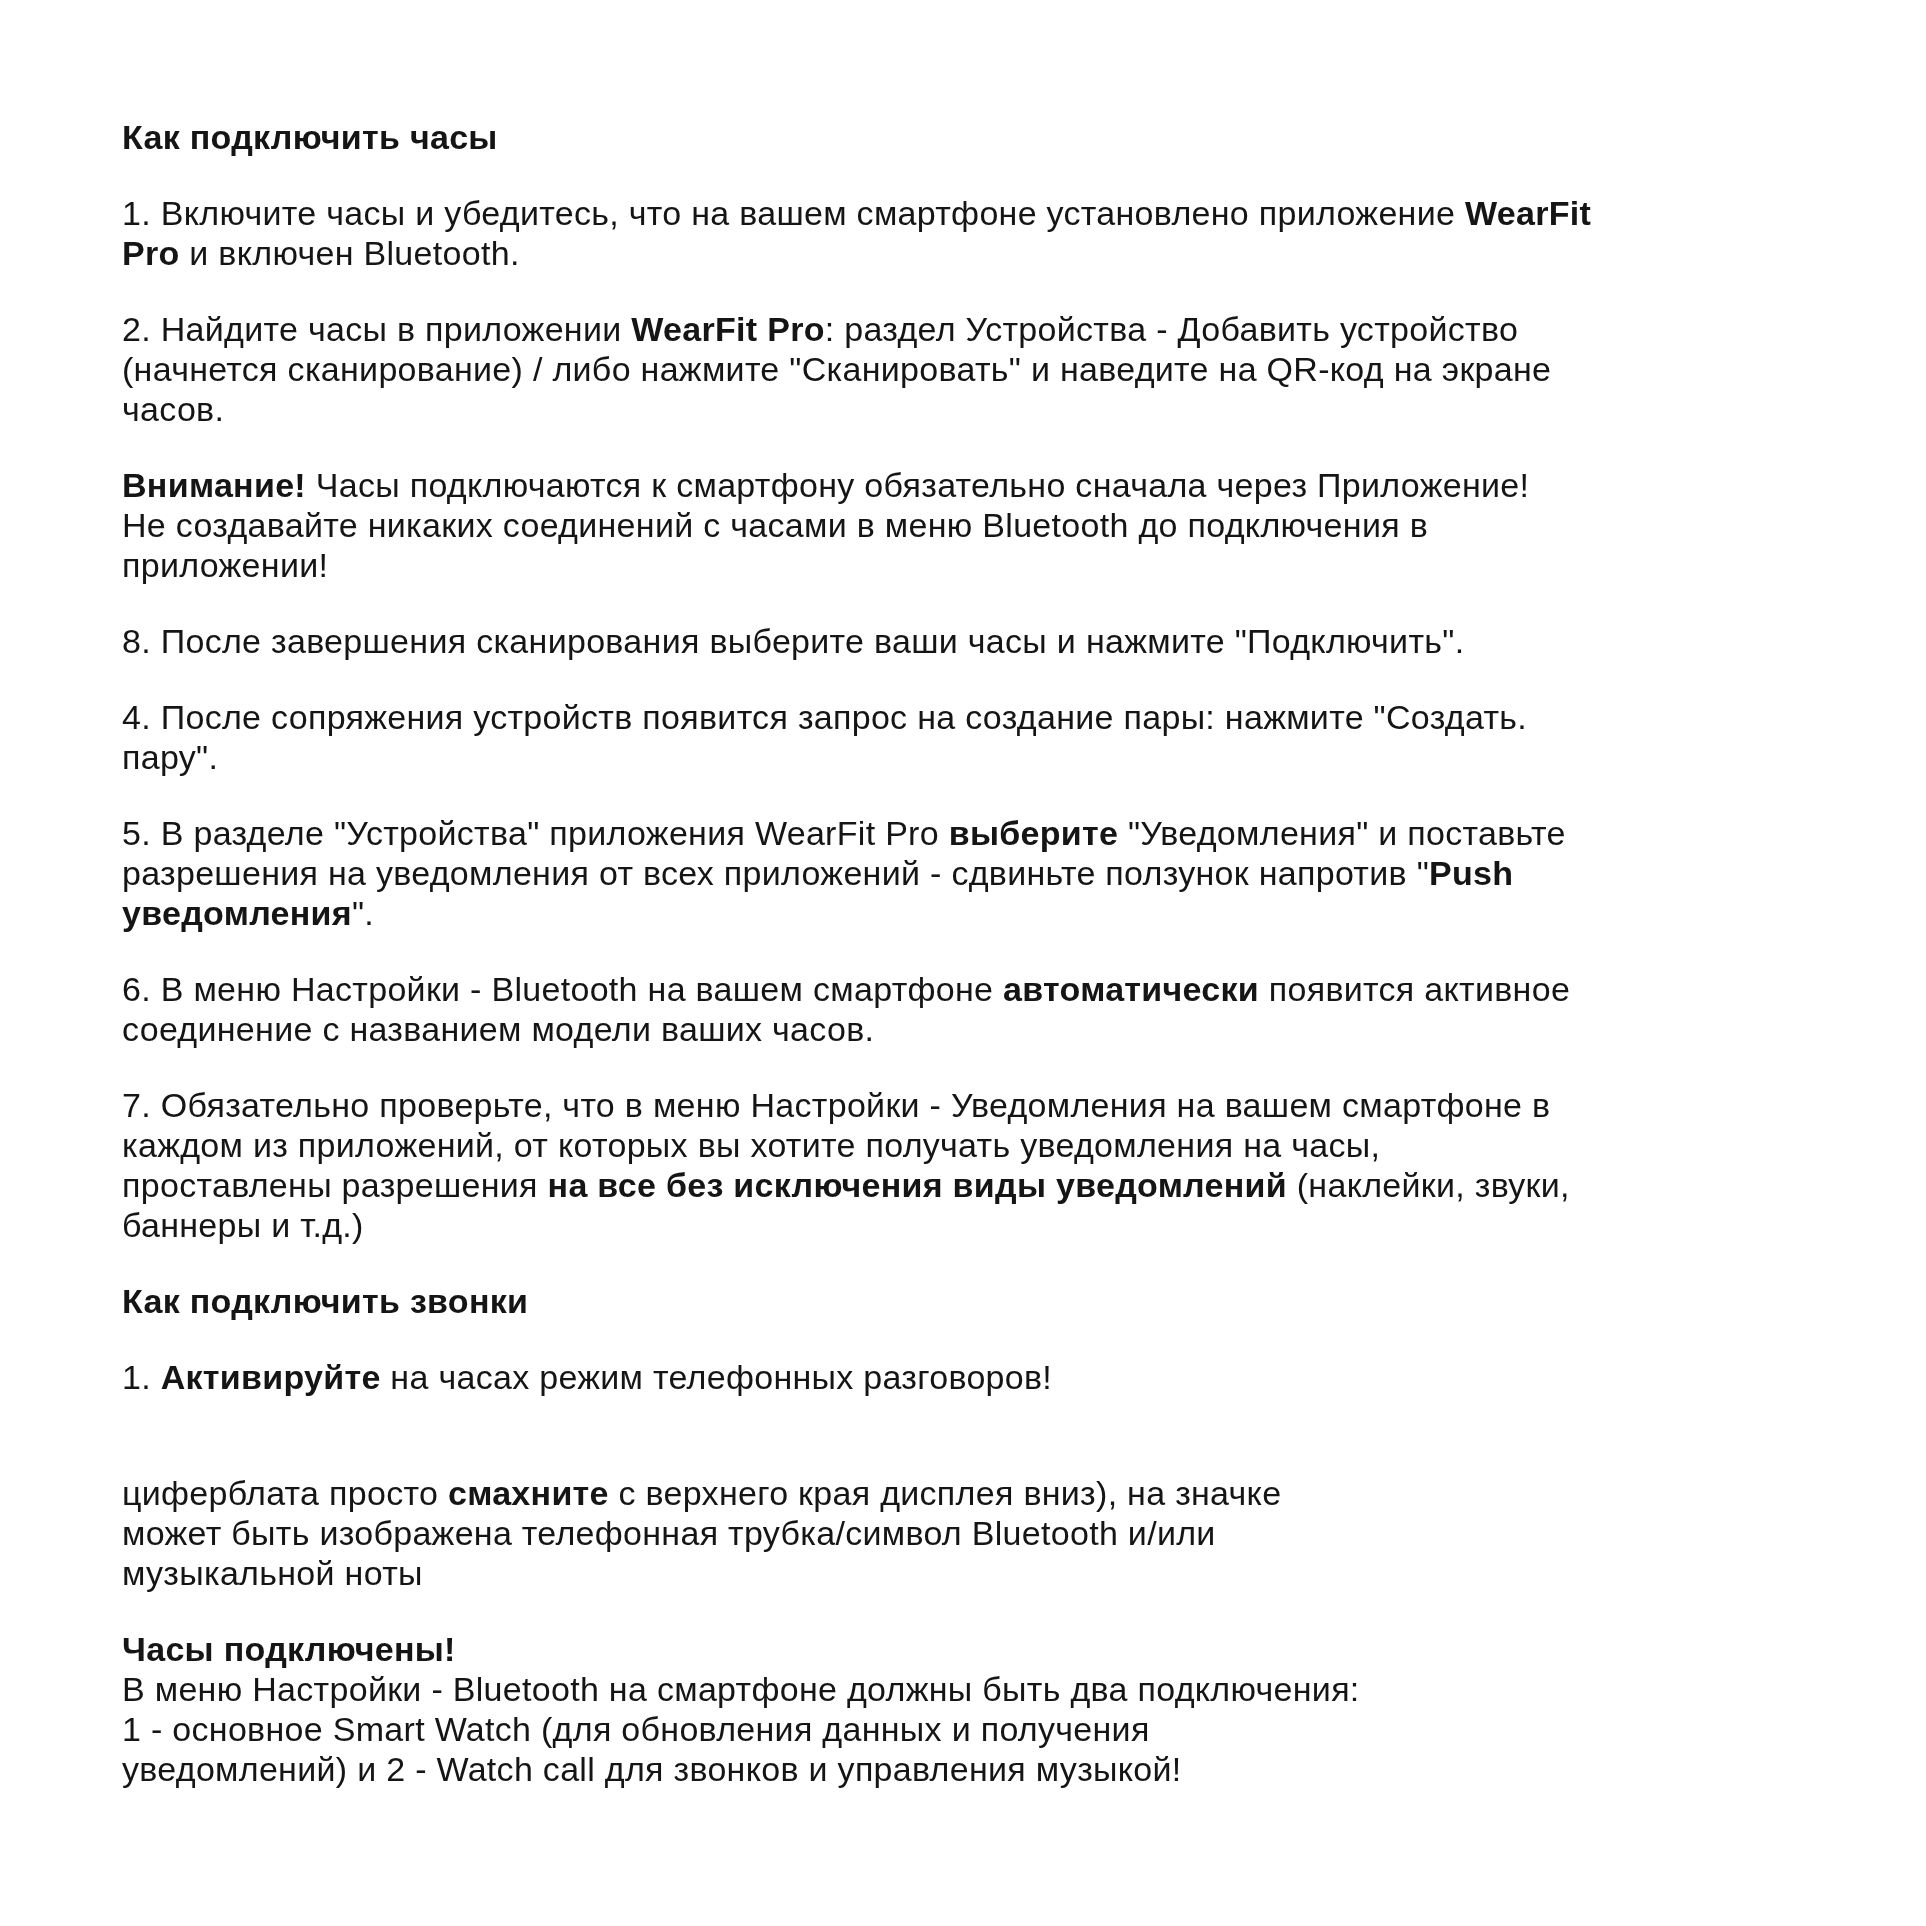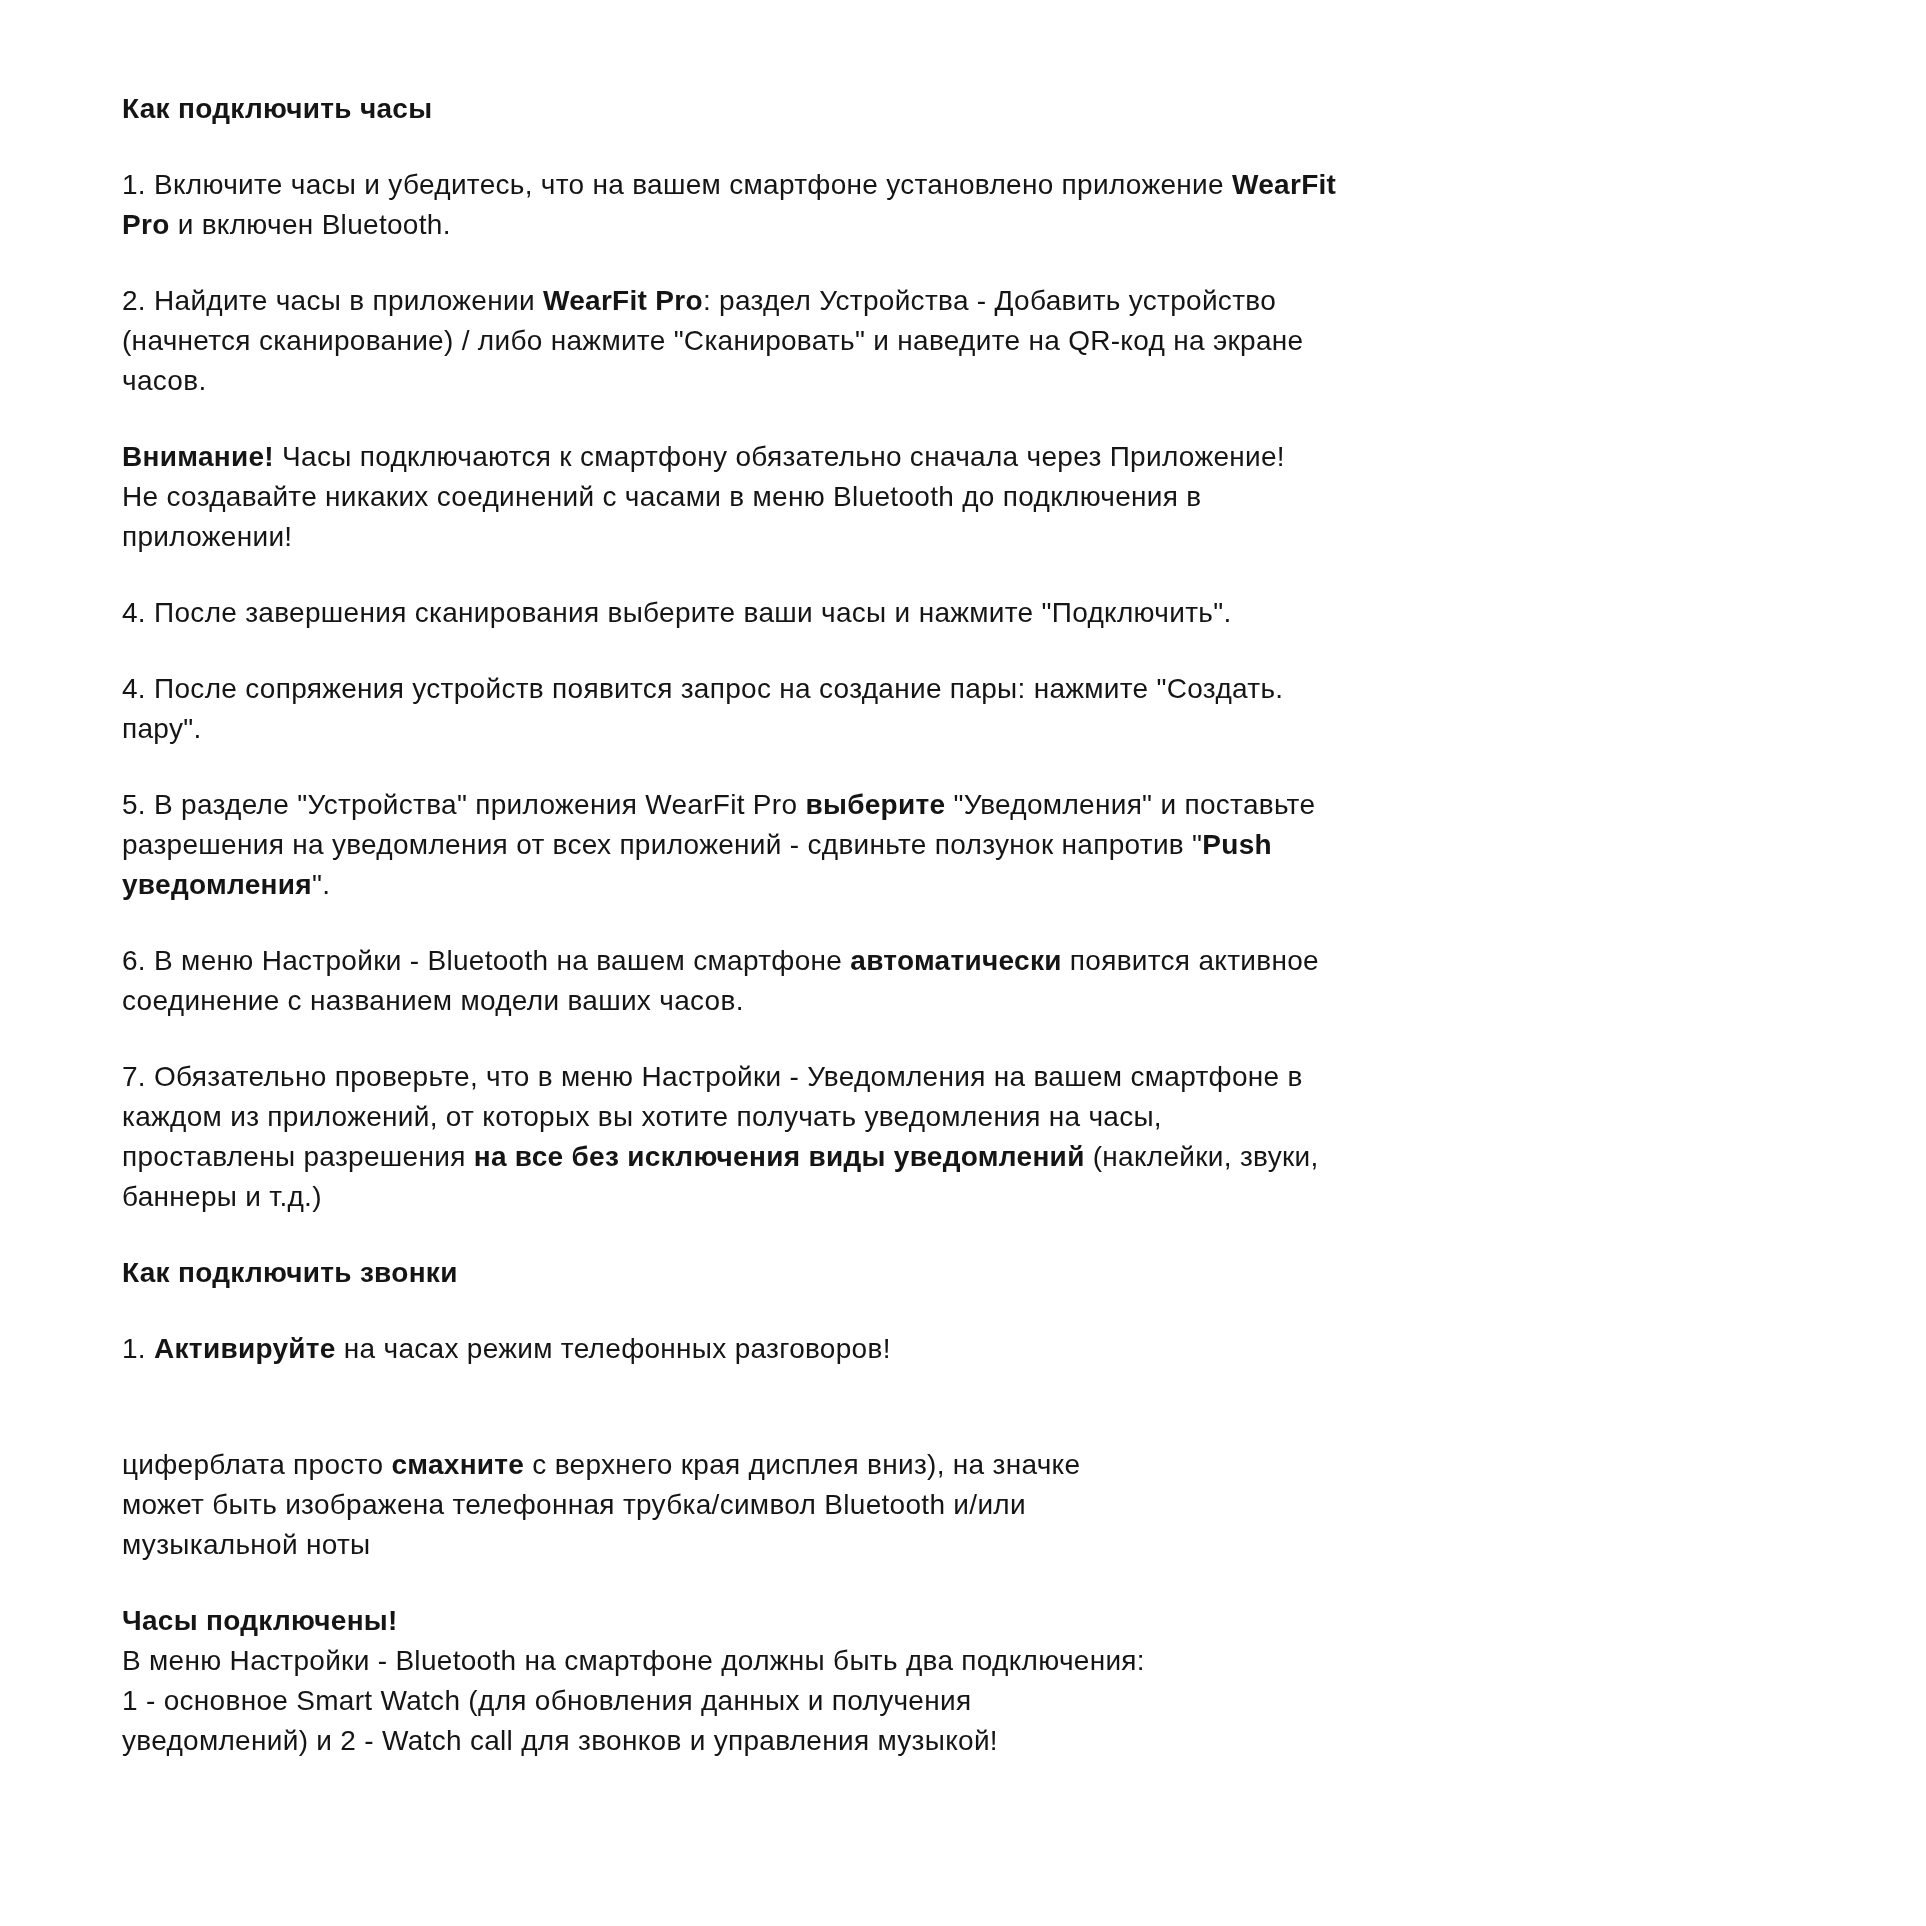--- a/index.html
+++ b/index.html
@@ -8,22 +8,22 @@
     background: #ffffff;
   }
   body {
     width: 1926px;
     height: 1926px;
     font-family: "Liberation Sans", sans-serif;
     color: #151515;
     overflow: hidden;
   }
   .doc {
-    padding: 89px 96px 0 122px;
-    font-size: 28px;
+    padding: 117px 96px 0 122px;
+    font-size: 34px;
     line-height: 40px;
     letter-spacing: 0.3px;
   }
   .block {
     margin: 0 0 36px 0;
   }
   .heading {
     font-weight: 700;
   }
   .b {
@@ -31,21 +31,21 @@
   }
 </style>
 </head>
 <body>
 
 <div class="doc">
     <p class="block heading"><span class="b">Как подключить часы</span></p>
     <p class="block"><span>1. Включите часы и убедитесь, что на вашем смартфоне установлено приложение </span><span class="b">WearFit</span><br><span class="b">Pro</span><span> и включен Bluetooth.</span></p>
     <p class="block"><span>2. Найдите часы в приложении </span><span class="b">WearFit Pro</span><span>: раздел Устройства - Добавить устройство</span><br><span>(начнется сканирование) / либо нажмите "Сканировать" и наведите на QR-код на экране</span><br><span>часов.</span></p>
     <p class="block"><span class="b">Внимание!</span><span> Часы подключаются к смартфону обязательно сначала через Приложение!</span><br><span>Не создавайте никаких соединений с часами в меню Bluetooth до подключения в</span><br><span>приложении!</span></p>
-    <p class="block"><span>4. После завершения сканирования выберите ваши часы и нажмите "Подключить".</span></p>
+    <p class="block"><span>8. После завершения сканирования выберите ваши часы и нажмите "Подключить".</span></p>
     <p class="block"><span>4. После сопряжения устройств появится запрос на создание пары: нажмите "Создать.</span><br><span>пару".</span></p>
     <p class="block"><span>5. В разделе "Устройства" приложения WearFit Pro </span><span class="b">выберите</span><span> "Уведомления" и поставьте</span><br><span>разрешения на уведомления от всех приложений - сдвиньте ползунок напротив "</span><span class="b">Push</span><br><span class="b">уведомления</span><span>".</span></p>
     <p class="block"><span>6. В меню Настройки - Bluetooth на вашем смартфоне </span><span class="b">автоматически</span><span> появится активное</span><br><span>соединение с названием модели ваших часов.</span></p>
     <p class="block"><span>7. Обязательно проверьте, что в меню Настройки - Уведомления на вашем смартфоне в</span><br><span>каждом из приложений, от которых вы хотите получать уведомления на часы,</span><br><span>проставлены разрешения </span><span class="b">на все без исключения виды уведомлений</span><span> (наклейки, звуки,</span><br><span>баннеры и т.д.)</span></p>
     <p class="block heading"><span class="b">Как подключить звонки</span></p>
     <p class="block"><span>1. </span><span class="b">Активируйте</span><span> на часах режим телефонных разговоров!</span></p>
     <p class="block"><br><span>циферблата просто </span><span class="b">смахните</span><span> с верхнего края дисплея вниз), на значке</span><br><span>может быть изображена телефонная трубка/символ Bluetooth и/или</span><br><span>музыкальной ноты</span></p>
     <p class="block"><span class="b">Часы подключены!</span><br><span>В меню Настройки - Bluetooth на смартфоне должны быть два подключения:</span><br><span>1 - основное Smart Watch (для обновления данных и получения</span><br><span>уведомлений) и 2 - Watch call для звонков и управления музыкой!</span></p>
   </div>
 

